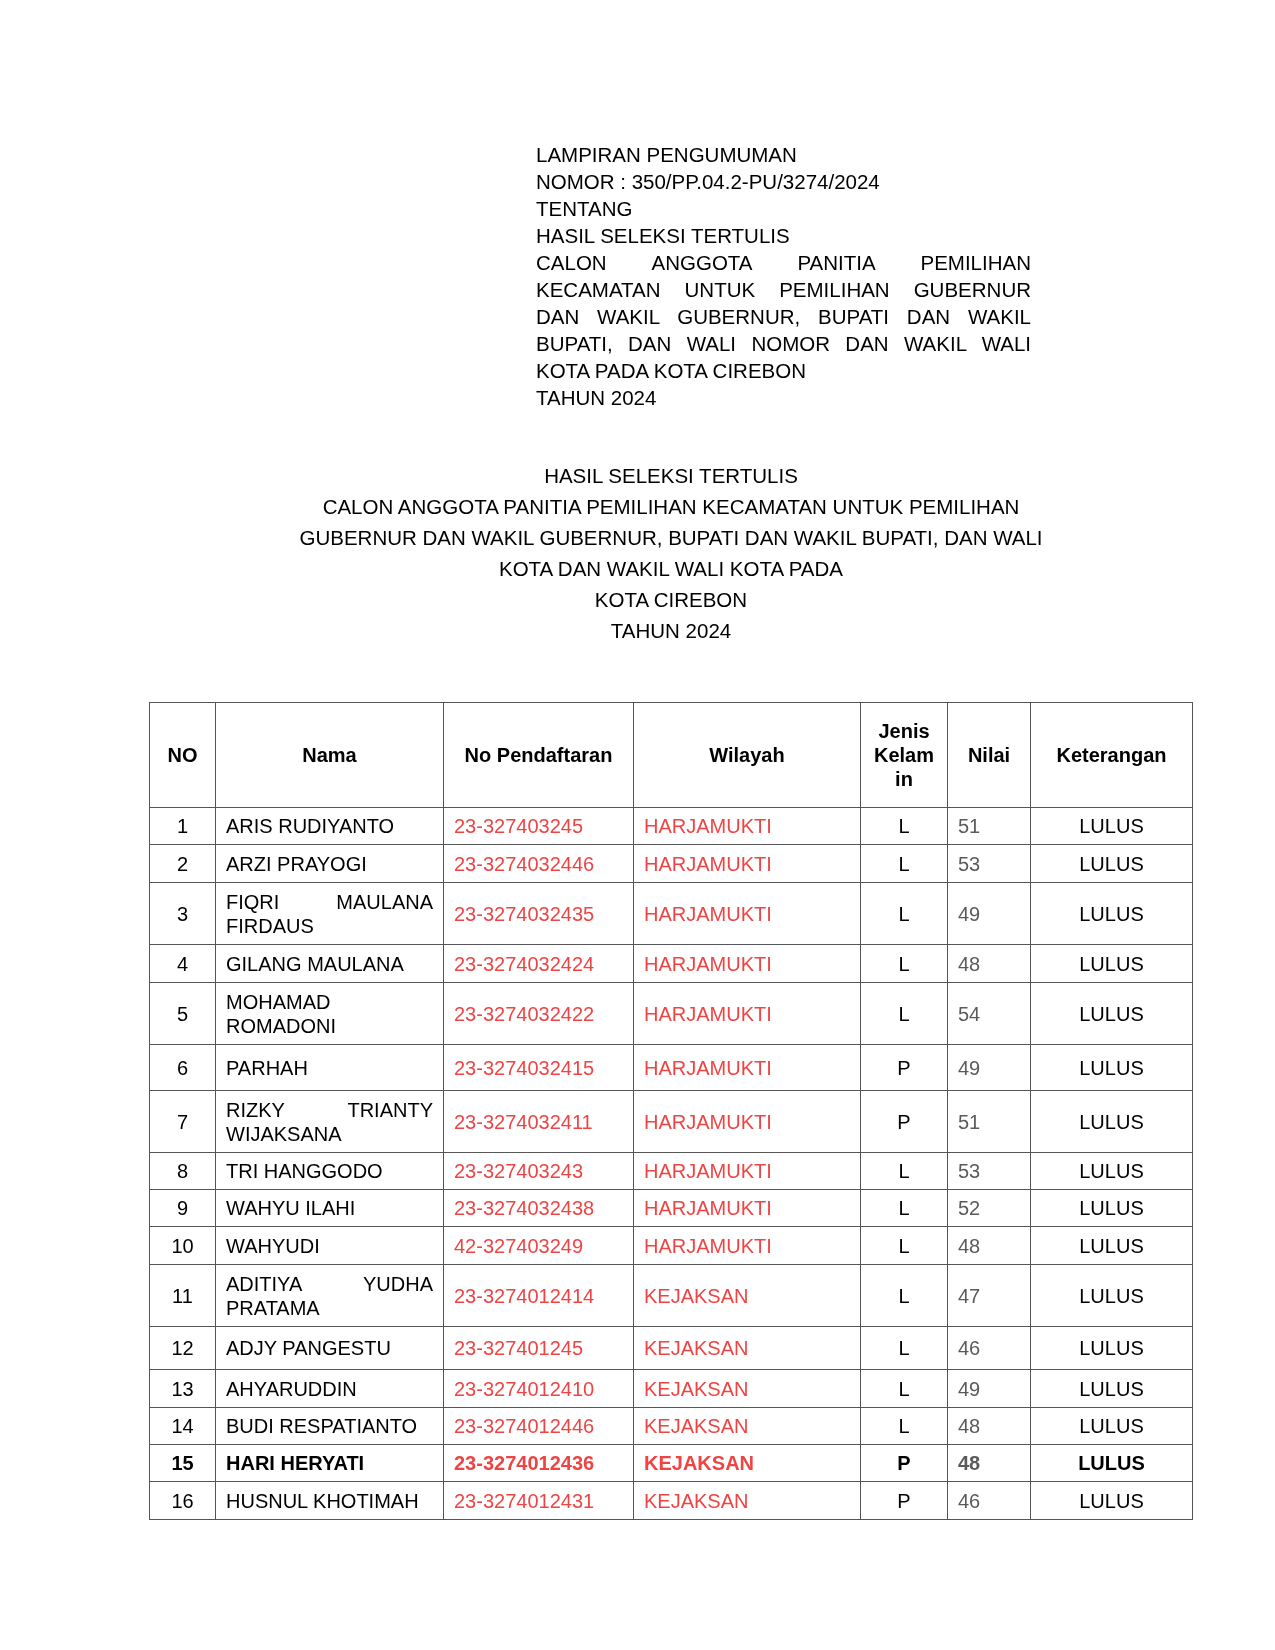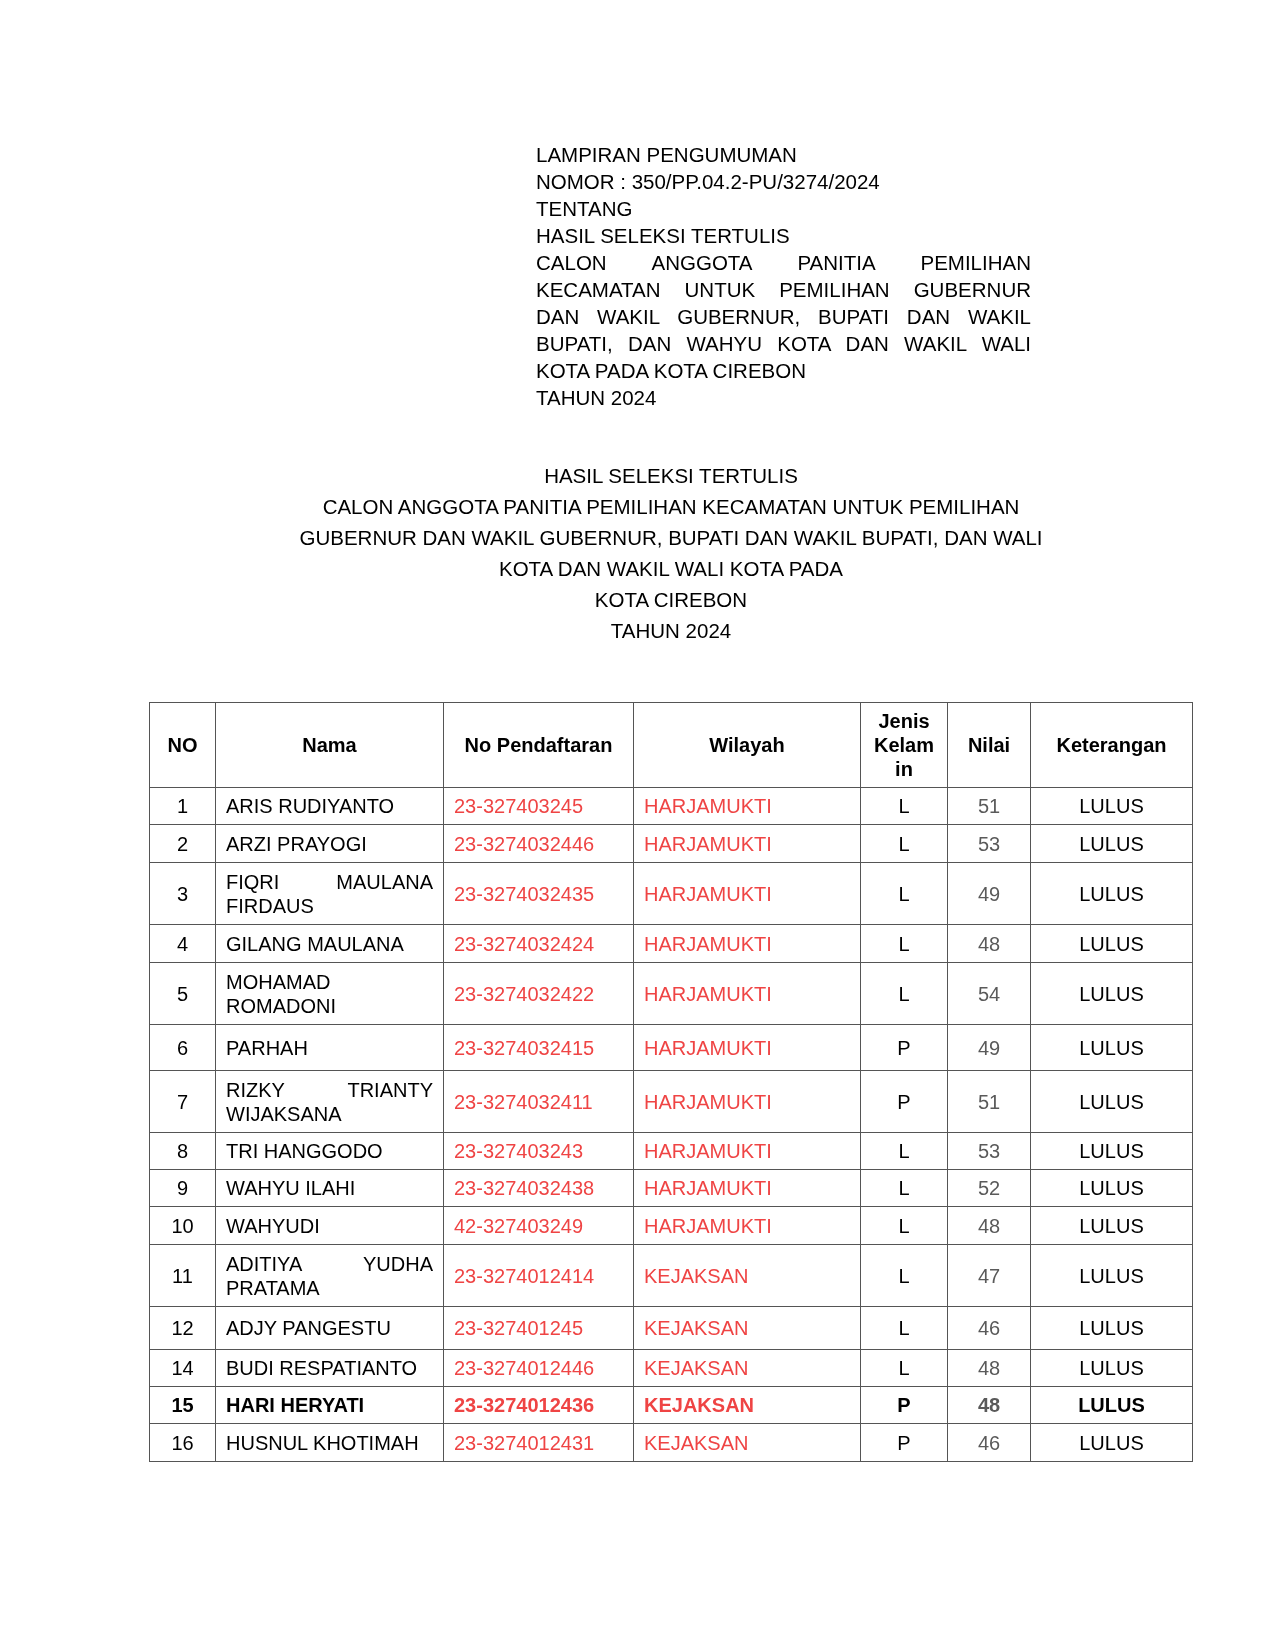--- a/index.html
+++ b/index.html
@@ -8,41 +8,41 @@
   .attach-block { position: absolute; left: 536px; top: 141px; width: 495px;
                   font-size: 20.5px; line-height: 27px; }
   .attach-block .ln { display: block; white-space: nowrap; }
   .attach-block .just { display: block; text-align: justify; text-align-last: justify; white-space: normal; }
   .title-block { position: absolute; left: 150px; width: 1042px; top: 460px;
                  text-align: center; font-size: 20.5px; line-height: 31px; }
   .title-block .ln { display: block; }
   table.results { position: absolute; left: 149px; top: 702px; border-collapse: collapse;
                   width: 1043px; table-layout: fixed; font-size: 20px; }
   table.results th, table.results td { border: 1.5px solid #555; padding: 0 10px; vertical-align: middle; }
-  table.results th { font-weight: bold; text-align: center; height: 84px; line-height: 24px; padding: 0 4px; }
+  table.results th { font-weight: bold; text-align: center; height: 84px; line-height: 24px; padding: 10px 4px; }
   table.results td { line-height: 24px; }
   td.c-no { text-align: center; }
   td.c-name { text-align: justify; text-align-last: left; }
   td.c-reg, td.c-region { color: #ef4444; }
   td.c-sex { text-align: center; }
-  td.c-score { text-align: center; color: #5a5a5a; }
+  td.c-score { color: #5a5a5a; }
   td.c-status { text-align: center; }
 </style>
 </head>
 <body>
 
 <div class="attach-block">
   <span class="ln">LAMPIRAN PENGUMUMAN</span>
   <span class="ln">NOMOR : 350/PP.04.2-PU/3274/2024</span>
   <span class="ln">TENTANG</span>
   <span class="ln">HASIL SELEKSI TERTULIS</span>
   <span class="just">CALON ANGGOTA PANITIA PEMILIHAN</span>
   <span class="just">KECAMATAN UNTUK PEMILIHAN GUBERNUR</span>
   <span class="just">DAN WAKIL GUBERNUR, BUPATI DAN WAKIL</span>
-  <span class="just">BUPATI, DAN WAHYU KOTA DAN WAKIL WALI</span>
+  <span class="just">BUPATI, DAN WALI NOMOR DAN WAKIL WALI</span>
   <span class="ln">KOTA PADA KOTA CIREBON</span>
   <span class="ln">TAHUN 2024</span>
 </div>
 
 <div class="title-block">
   <span class="ln">HASIL SELEKSI TERTULIS</span>
   <span class="ln">CALON ANGGOTA PANITIA PEMILIHAN KECAMATAN UNTUK PEMILIHAN</span>
   <span class="ln">GUBERNUR DAN WAKIL GUBERNUR, BUPATI DAN WAKIL BUPATI, DAN WALI</span>
   <span class="ln">KOTA DAN WAKIL WALI KOTA PADA</span>
   <span class="ln">KOTA CIREBON</span>
@@ -172,20 +172,29 @@
       </tr>
       <tr style="height: 43px;">
         <td class="c-no">12</td>
         <td class="c-name">ADJY PANGESTU</td>
         <td class="c-reg">23-327401245</td>
         <td class="c-region">KEJAKSAN</td>
         <td class="c-sex">L</td>
         <td class="c-score">46</td>
         <td class="c-status">LULUS</td>
       </tr>
+      <tr style="height: 38px;">
+        <td class="c-no">13</td>
+        <td class="c-name">AHYARUDDIN</td>
+        <td class="c-reg">23-3274012410</td>
+        <td class="c-region">KEJAKSAN</td>
+        <td class="c-sex">L</td>
+        <td class="c-score">49</td>
+        <td class="c-status">LULUS</td>
+      </tr>
       <tr style="height: 37px;">
         <td class="c-no">14</td>
         <td class="c-name">BUDI RESPATIANTO</td>
         <td class="c-reg">23-3274012446</td>
         <td class="c-region">KEJAKSAN</td>
         <td class="c-sex">L</td>
         <td class="c-score">48</td>
         <td class="c-status">LULUS</td>
       </tr>
       <tr style="height: 37px; font-weight: bold;">

